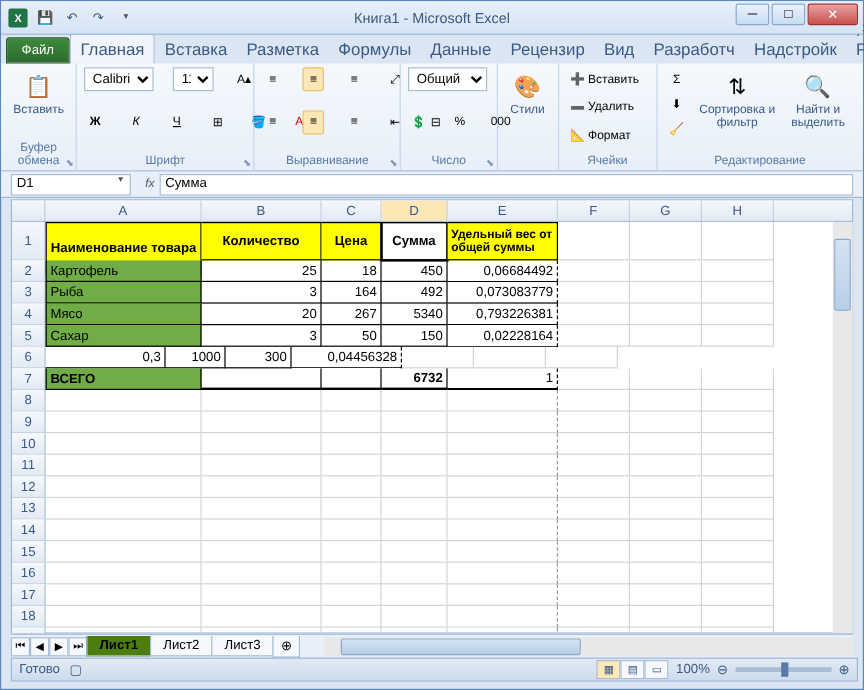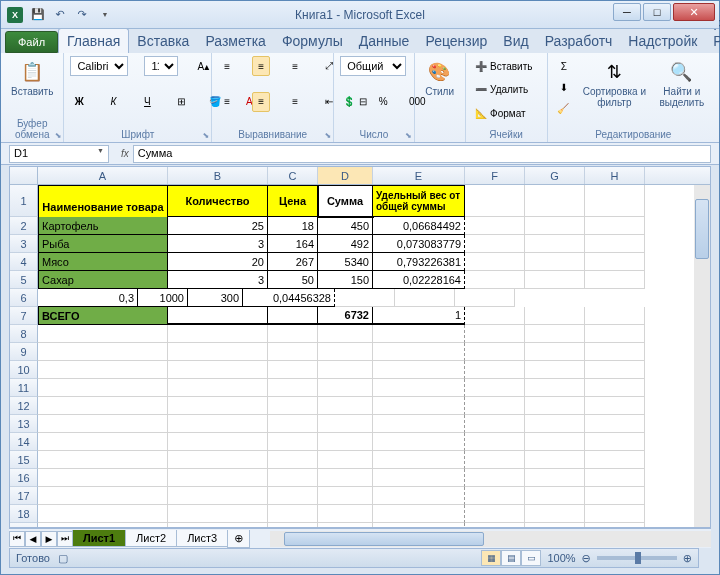--- a/index.html
+++ b/index.html
@@ -66,21 +66,21 @@
 
 
 .sheet-tabs { position:absolute; bottom:26px; left:8px; right:8px; height:20px; background:#e8eff8; display:flex; align-items:center; border-top:1px solid #a0b8d8; }
 .sheet-nav { display:flex; gap:0; }
 .sheet-nav-btn { width:16px; height:16px; font-size:9px; display:flex; align-items:center; justify-content:center; border:1px solid #a8bdd6; background:#f5f8fc; cursor:pointer; }
 .sheet-tab { font-size:11px; padding:2px 10px; background:#f5f8fc; border:1px solid #a8bdd6; border-top:none; cursor:pointer; margin-left:-1px; }
 .sheet-tab.active { background:#4d7c0f; font-weight:bold; }
 .hscroll { flex:1; height:16px; background:#e8e8e8; margin-left:20px; position:relative; }
 .hscroll-thumb { position:absolute; left:14px; height:14px; top:1px; width:200px; background:linear-gradient(#d5e3f3,#b8cfe8); border:1px solid #8aa9cc; border-radius:2px; }
 
-.statusbar { position:absolute; bottom:6px; left:8px; right:20px; height:20px; background:linear-gradient(#e2eaf4,#cddceb); display:flex; align-items:center; font-size:11px; color:#3a5a85; padding:0 6px; border:1px solid #a0b8d8; }
+.statusbar { position:absolute; bottom:6px; left:8px; right:4px; height:20px; background:linear-gradient(#e2eaf4,#cddceb); display:flex; align-items:center; font-size:11px; color:#3a5a85; padding:0 6px; border:1px solid #a0b8d8; }
 .status-right { margin-left:auto; display:flex; align-items:center; gap:6px; }
 .view-btns { display:flex; }
 .view-btn { width:20px; height:16px; border:1px solid #a8bdd6; background:#f5f8fc; display:flex; align-items:center; justify-content:center; font-size:9px; cursor:pointer; }
 .view-btn.active { background:#fce7b5; }
 .zoom-slider { width:80px; height:4px; background:#a8bdd6; position:relative; }
 .zoom-thumb { position:absolute; left:38px; top:-4px; width:6px; height:12px; background:#5a7aa5; }
 
 
 .cA { width:130px; } .cB { width:100px; } .cC { width:50px; } .cD { width:55px; } .cE { width:92px; } .cF { width:60px; } .cG { width:60px; } .cH { width:60px; }
 .row1 { height:32px; }

